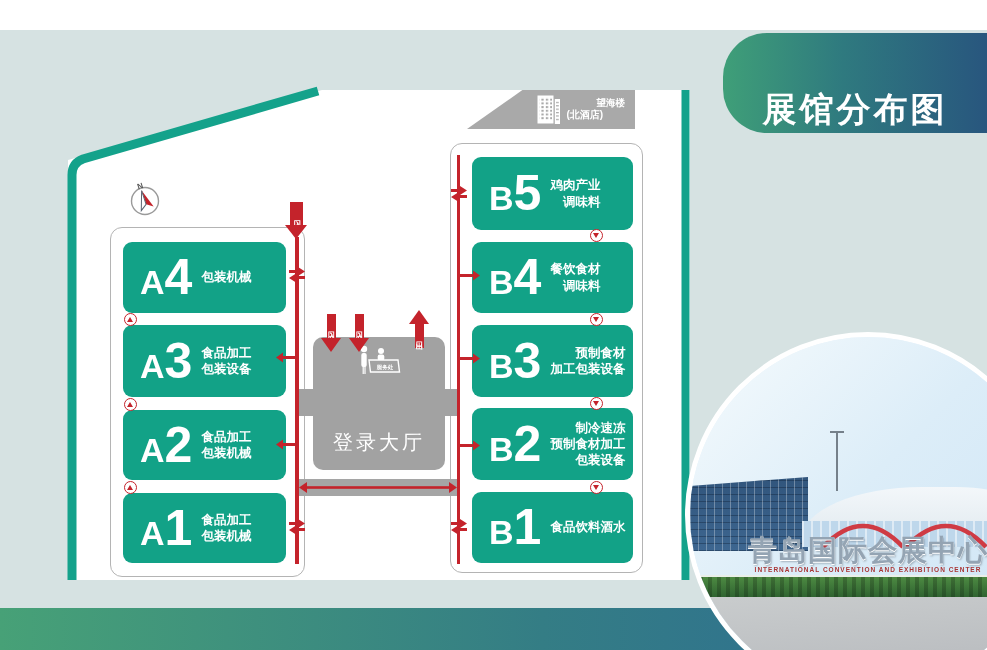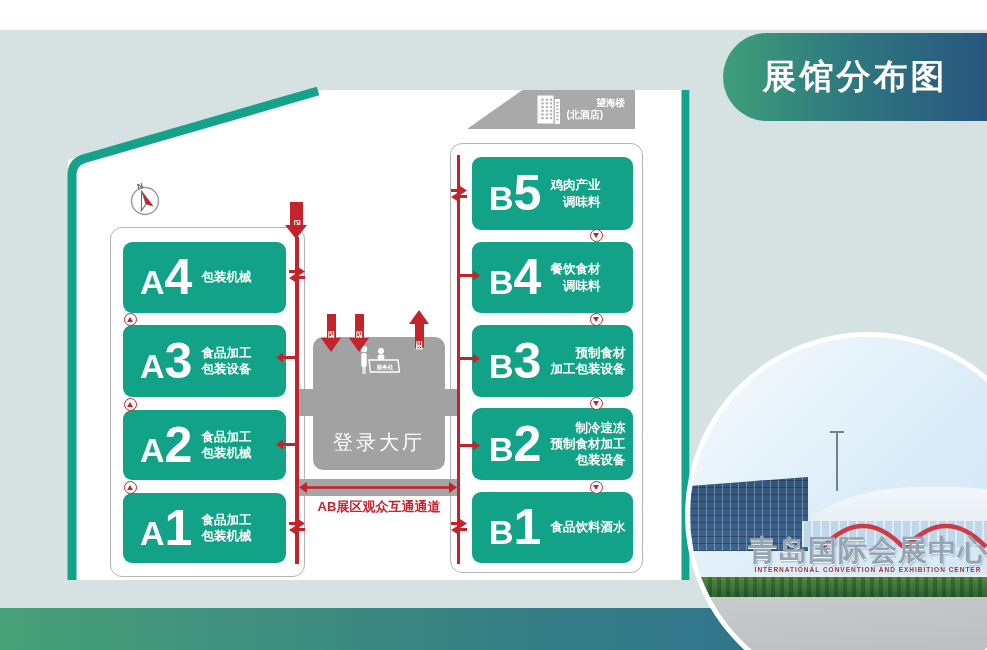--- a/index.html
+++ b/index.html
@@ -85,23 +85,23 @@
     text-shadow:0 1px 0 #fff,1px 2px 2px rgba(60,70,80,.35);}
   .photo .en-text{position:absolute;left:0;right:0;top:229px;text-align:center;font-size:6.5px;
     font-weight:bold;color:#a93636;letter-spacing:1px;white-space:nowrap;}
   .photo .hedge{position:absolute;left:0;right:0;top:238px;height:20px;border-top:2px solid #e9efe9;
     background:
       repeating-linear-gradient(90deg,rgba(0,0,0,.20) 0 4px,rgba(0,0,0,0) 4px 9px),
       linear-gradient(#4d8a42,#2f6330);}
   .photo .road{position:absolute;left:0;right:0;top:260px;bottom:0;
     background:linear-gradient(175deg,#c9cccd 0%,#bcbfc2 60%,#b2b5b8 100%);}
   
-  .badge{left:723px;top:33px;width:264px;height:88px;border-radius:44px 0 0 44px;z-index:9;
+  .badge{left:723px;top:33px;width:264px;height:100px;border-radius:44px 0 0 44px;z-index:9;
     background:linear-gradient(90deg,#3f9f78 0%,#2f7a7f 45%,#28567e 100%);
-    display:flex;align-items:center;justify-content:center;}
+    display:flex;align-items:flex-end;justify-content:center;}
   .badge-title{color:#fff;font-size:34px;font-weight:bold;letter-spacing:3px;}
 </style>
 </head>
 <body>
 
 <div class="stage">
 
   <div class="abs bg-panel"></div>
   <div class="abs bottom-band"></div>
 
@@ -312,21 +312,20 @@
     <span class="head-up"></span>
     <span class="shaft">出口</span>
   </div>
 
   <div class="abs corridor-band"></div>
   <svg class="abs dblarrow" style="left:299px;top:481px;" width="158" height="13" viewBox="0 0 158 13">
     <rect x="7" y="5.2" width="144" height="2.6" fill="#c4232b"></rect>
     <polygon points="8,1 0,6.5 8,12" fill="#c4232b"></polygon>
     <polygon points="150,1 158,6.5 150,12" fill="#c4232b"></polygon>
   </svg>
-  <div class="abs corridor-label">AB展区观众互通通道</div>
 
   <div class="abs photo">
     <div class="sky"></div>
     <div class="glass-bld"></div>
     <div class="hall-bld">
       <div class="hall-glass"></div>
     </div>
     <div class="pole">
         <span class="pole-bar"></span>
       </div>

